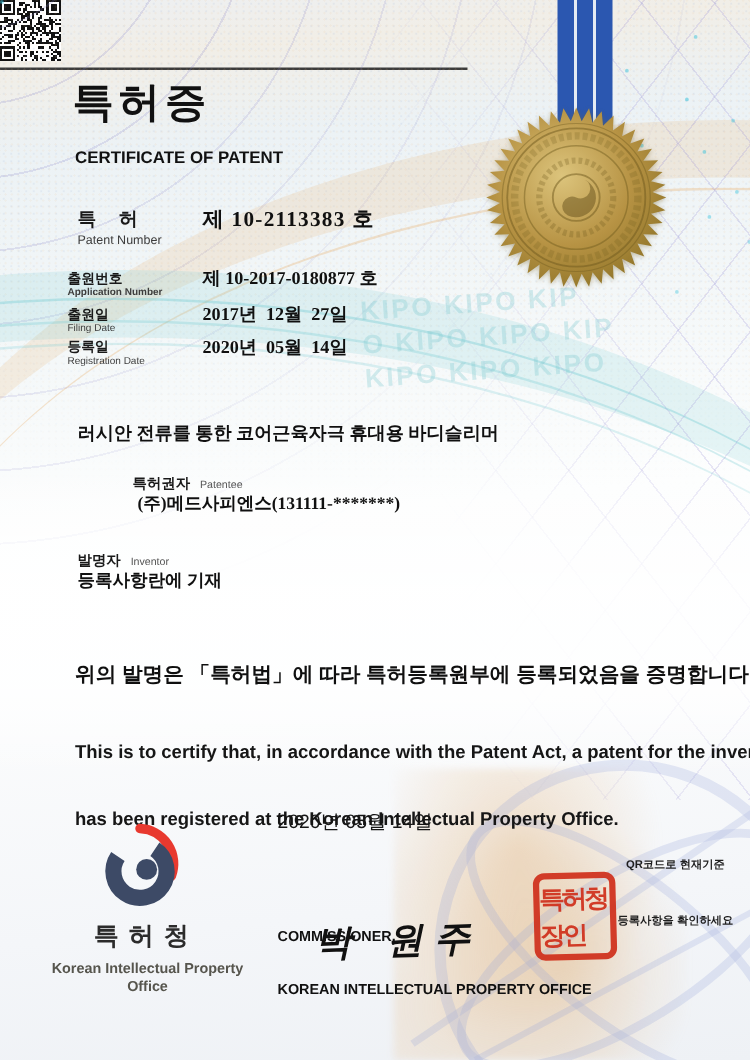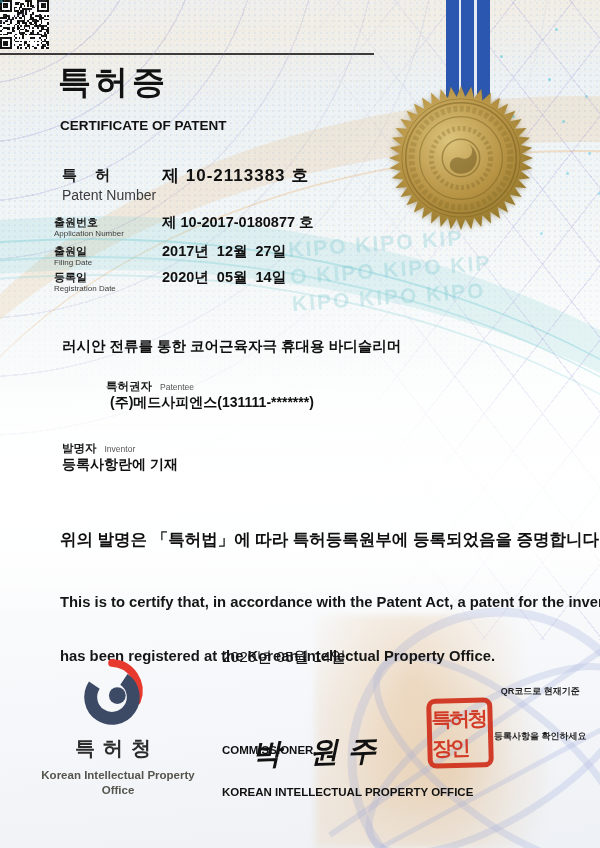--- a/index.html
+++ b/index.html
@@ -62,21 +62,21 @@
   
   .ribbon{left:446px;top:0;width:44px;height:128px;
     background:linear-gradient(90deg,var(--ribbon-blue) 0 13px,#e4ebf4 13px 15.5px,var(--ribbon-blue) 15.5px 28.5px,#e4ebf4 28.5px 31px,var(--ribbon-blue) 31px 44px);}
   .medal{left:387px;top:84px;width:148px;height:148px;filter:drop-shadow(0 1px 2px rgba(120,100,40,.45));}
   
   .t{position:absolute;white-space:pre;z-index:5;}
   .title-ko{left:58px;top:60px;font-size:33px;font-weight:bold;letter-spacing:4px;color:#111;}
   .title-en{left:60px;top:118px;font-size:13.5px;font-weight:bold;color:#111;}
   .lab-ko{font-weight:bold;color:#191919;}
   .lab-en{color:#3c3c3c;}
-  .val{font-weight:bold;color:#101010;}
+  .val{font-weight:bold;color:#101010;font-family:Liberation Serif, serif;}
   .inline-en{font-weight:normal;font-size:8.5px;color:#555;margin-left:8px;}
   .stmt-ko{left:60px;top:529px;font-size:16.5px;font-weight:bold;color:#0f0f0f;}
   .stmt-en{left:60px;top:557px;font-size:14.8px;font-weight:bold;color:#161616;line-height:1.22;}
   .issue-date{left:222px;top:647px;font-size:15.5px;color:#151515;}
   .qr{left:424px;top:636px;width:49px;height:49px;z-index:5;}
   .qr-caption{left:494px;top:653px;font-size:9px;font-weight:bold;color:#1e1e1e;line-height:1.7;text-align:center;}
   .divider{left:220px;top:686px;width:374px;height:2px;background:#3c3c3c;z-index:5;}
   .comm-ko{left:221px;top:690px;font-size:21px;font-weight:bold;letter-spacing:3px;color:#0e0e0e;}
   .comm-en{left:222px;top:715px;font-size:11.5px;font-weight:bold;color:#101010;line-height:1.22;}
   .seal{left:427px;top:698px;width:66px;height:70px;border:5px solid var(--seal-red);border-radius:9px;
@@ -144,26 +144,26 @@
     </g>
     <path d="M 0 -16 A 16 16 0 0 1 0 16 A 8 8 0 0 1 0 0 A 8 8 0 0 0 0 -16 Z" fill="rgba(90,70,20,0.45)" transform="rotate(25)"></path>
   </svg>
 
   
   <div class="t title-ko">특허증</div>
   <div class="t title-en">CERTIFICATE OF PATENT</div>
 
   
   <div class="t lab-ko" style="left:62px;top:166px;font-size:15px;letter-spacing:7px;">특 허</div>
-  <div class="t lab-en" style="left:62px;top:187px;font-size:14px;">Patent Number</div>
+  <div class="t lab-en" style="left:62px;top:187px;font-size:10px;">Patent Number</div>
   <div class="t val" style="left:162px;top:164px;font-size:17px;letter-spacing:1px;">제 10-2113383 호</div>
 
   
   <div class="t lab-ko" style="left:54px;top:215px;font-size:11px;">출원번호</div>
-  <div class="t lab-en" style="left:54px;top:229px;font-size:8px;">Application Number</div>
+  <div class="t lab-en" style="left:54px;top:229px;font-size:8px;font-weight:bold;">Application Number</div>
   <div class="t val" style="left:162px;top:213px;font-size:14.5px;">제 10-2017-0180877 호</div>
 
   <div class="t lab-ko" style="left:54px;top:244px;font-size:11px;">출원일</div>
   <div class="t lab-en" style="left:54px;top:258px;font-size:8px;">Filing Date</div>
   <div class="t val" style="left:162px;top:242px;font-size:14.5px;">2017년  12월  27일</div>
 
   <div class="t lab-ko" style="left:54px;top:270px;font-size:11px;">등록일</div>
   <div class="t lab-en" style="left:54px;top:284px;font-size:8px;">Registration Date</div>
   <div class="t val" style="left:162px;top:268px;font-size:14.5px;">2020년  05월  14일</div>
 

